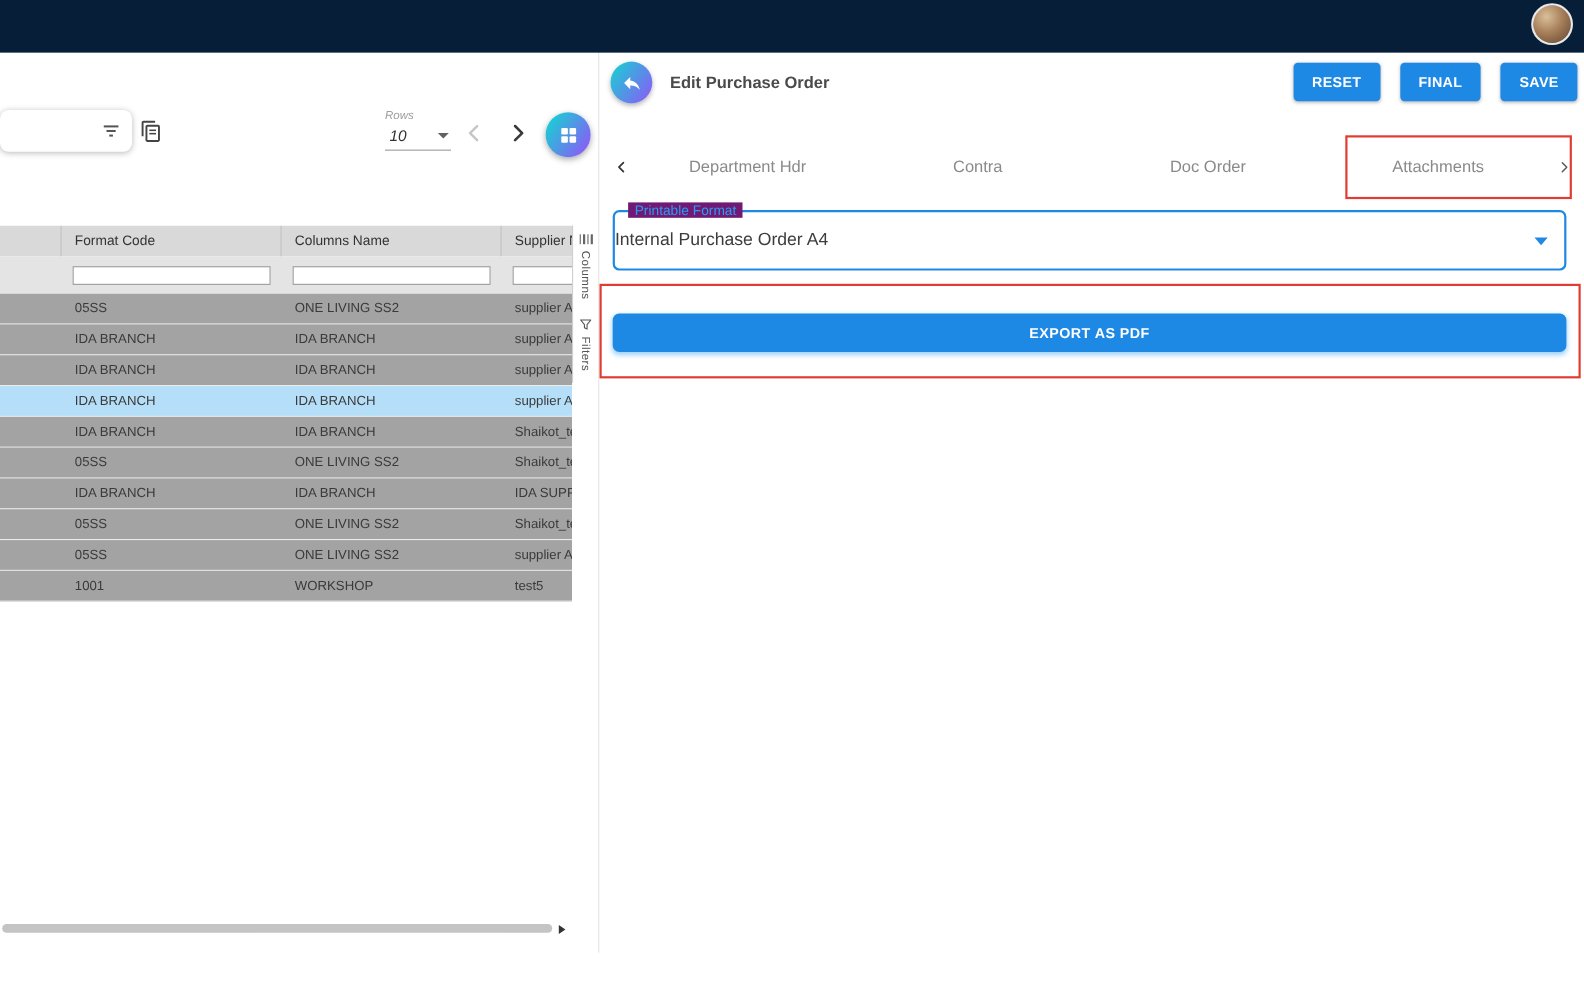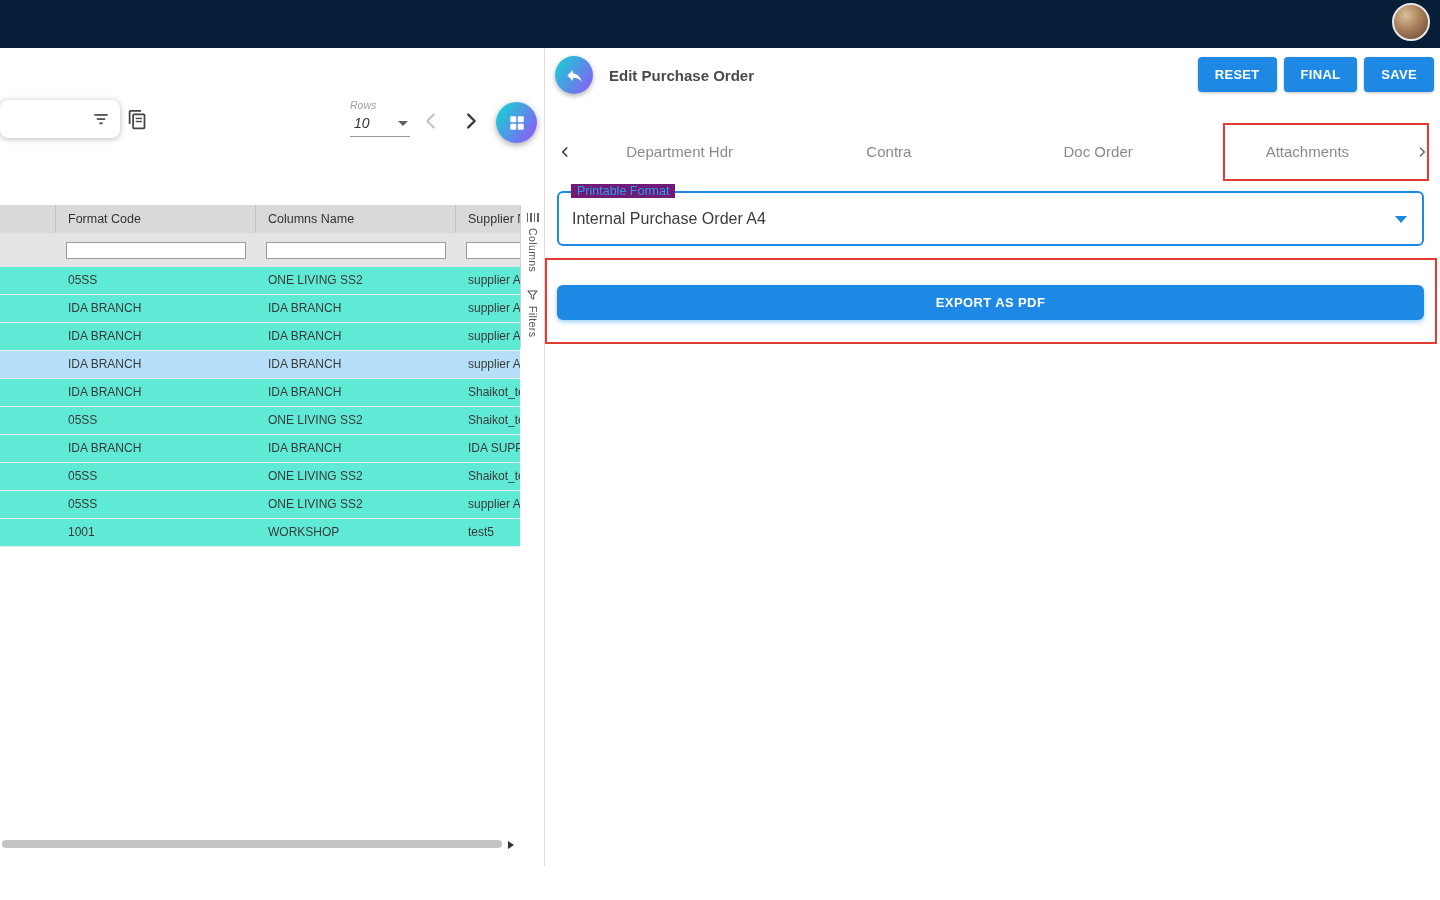--- a/index.html
+++ b/index.html
@@ -39,21 +39,21 @@
               box-shadow:0 2px 6px rgba(0,0,0,.35); display:flex; align-items:center; justify-content:center; }
 
   .table-wrap { position:absolute; left:0; top:157px; width:520px; overflow:hidden; }
   .th-row { display:flex; height:28px; background:#d9d9d9; width:656px; }
   .th { font-size:12.5px; color:#333; line-height:28px; padding-left:12px; border-right:1px solid #c2c2c2;
         white-space:nowrap; overflow:hidden; }
   .c0 { width:56px; flex:none; } .c1 { width:200px; flex:none; } .c2 { width:200px; flex:none; } .c3 { width:200px; flex:none; }
   .filter-row { display:flex; height:34px; background:#e4e4e4; align-items:center; width:656px; }
   .filter-cell { padding-left:10px; }
   .filter-cell input { width:180px; height:17px; border:1px solid #9a9a9a; background:#fff; font-size:11px; padding:0 3px; }
-  .tr { display:flex; height:28px; background:#5eead4; border-bottom:1px solid #ececec; width:656px; cursor:pointer; }
+  .tr { display:flex; height:28px; background:#a3a3a3; border-bottom:1px solid #ececec; width:656px; cursor:pointer; }
   .tr.selected { background:var(--selected-row,#b5dff8); }
   .td { font-size:12px; color:#3a3a3a; line-height:27px; padding-left:12px; white-space:nowrap; overflow:hidden; }
 
   .side-rail { position:absolute; left:520px; top:157px; width:24px; }
   .rail-item { border-left:1px solid #cfcfcf; display:flex; flex-direction:column; align-items:center;
                padding:8px 0 10px; cursor:pointer; }
   .grip-icon { display:flex; gap:2px; margin-bottom:6px; }
   .grip-icon i { display:block; width:1.5px; height:9px; background:#666; }
   .v-text { writing-mode:vertical-rl; font-size:10.5px; color:#555; letter-spacing:.4px; }
   .funnel-icon { margin-bottom:5px; }
@@ -66,38 +66,38 @@
   .v-divider { position:absolute; left:544px; top:48px; width:1px; height:818px; background:#ddd; }
 
   
   .right-panel { position:absolute; left:545px; top:48px; width:895px; height:852px; background:#fff; }
 
   .panel-header { position:absolute; left:10px; top:6px; right:6px; height:46px; }
   .back-fab { position:absolute; left:0; top:2px; width:38px; height:38px; border-radius:50%; border:none; cursor:pointer;
               background:linear-gradient(125deg, var(--fab-grad-start,#18cfd4) 5%, var(--fab-grad-end,#8a5cf6) 95%);
               box-shadow:0 2px 5px rgba(0,0,0,.3); display:flex; align-items:center; justify-content:center; }
   .panel-title { position:absolute; left:54px; top:13px; font-size:15px; color:#4a4a4a; }
-  .header-actions { position:absolute; right:0; top:3px; display:flex; gap:7px; }
+  .header-actions { position:absolute; right:0; top:3px; display:flex; gap:18px; }
   .btn-primary { background:var(--primary-blue,#1e88e5); color:#fff; border:none; border-radius:4px;
                  font-size:13px; font-weight:bold; letter-spacing:.3px; padding:10px 17px; cursor:pointer;
                  box-shadow:0 1px 3px rgba(0,0,0,.25); font-family:"Liberation Sans",sans-serif; }
 
   .tabs { position:absolute; left:10px; top:80px; right:8px; height:48px; display:flex; align-items:center; }
   .tab-scroll { width:20px; height:24px; flex:none; cursor:pointer; display:flex; align-items:center; justify-content:center; }
   .tabs-track { flex:1; display:flex; height:48px; }
   .tab { flex:1; text-align:center; font-size:15px; color:#8a8a8a; line-height:48px; position:relative;
          cursor:pointer; white-space:nowrap; }
   .tab.active::after { content:""; position:absolute; left:9%; right:9%; bottom:2px; height:2px;
                        background:var(--tab-underline,#3949ab); }
 
   .format-field { position:absolute; left:12px; top:143px; right:16px; height:55px;
                   border:2px solid var(--primary-blue,#1e88e5); border-radius:6px; background:#fff; cursor:pointer; }
   .format-label { position:absolute; left:12px; top:-9px; background:#701a75; padding:0 6px;
                   font-size:12.5px; color:var(--label-blue,#2b9cf2); }
-  .format-value { line-height:51px; padding-left:13px; font-size:16px; color:#3c3c3c; white-space:nowrap; }
+  .format-value { line-height:51px; font-size:16px; color:#3c3c3c; white-space:nowrap; }
   .format-caret { position:absolute; right:15px; top:23px; width:0; height:0;
                   border-left:6px solid transparent; border-right:6px solid transparent;
                   border-top:7px solid var(--primary-blue,#1e88e5); }
 
   .export-btn { position:absolute; left:12px; top:237px; right:16px; height:35px;
                 background:var(--primary-blue,#2196f3); border:none; border-radius:6px; color:#fff;
                 font-size:13px; font-weight:bold; letter-spacing:.4px; cursor:pointer;
                 box-shadow:0 2px 5px rgba(33,150,243,.45); font-family:"Liberation Sans",sans-serif; }
 
   

